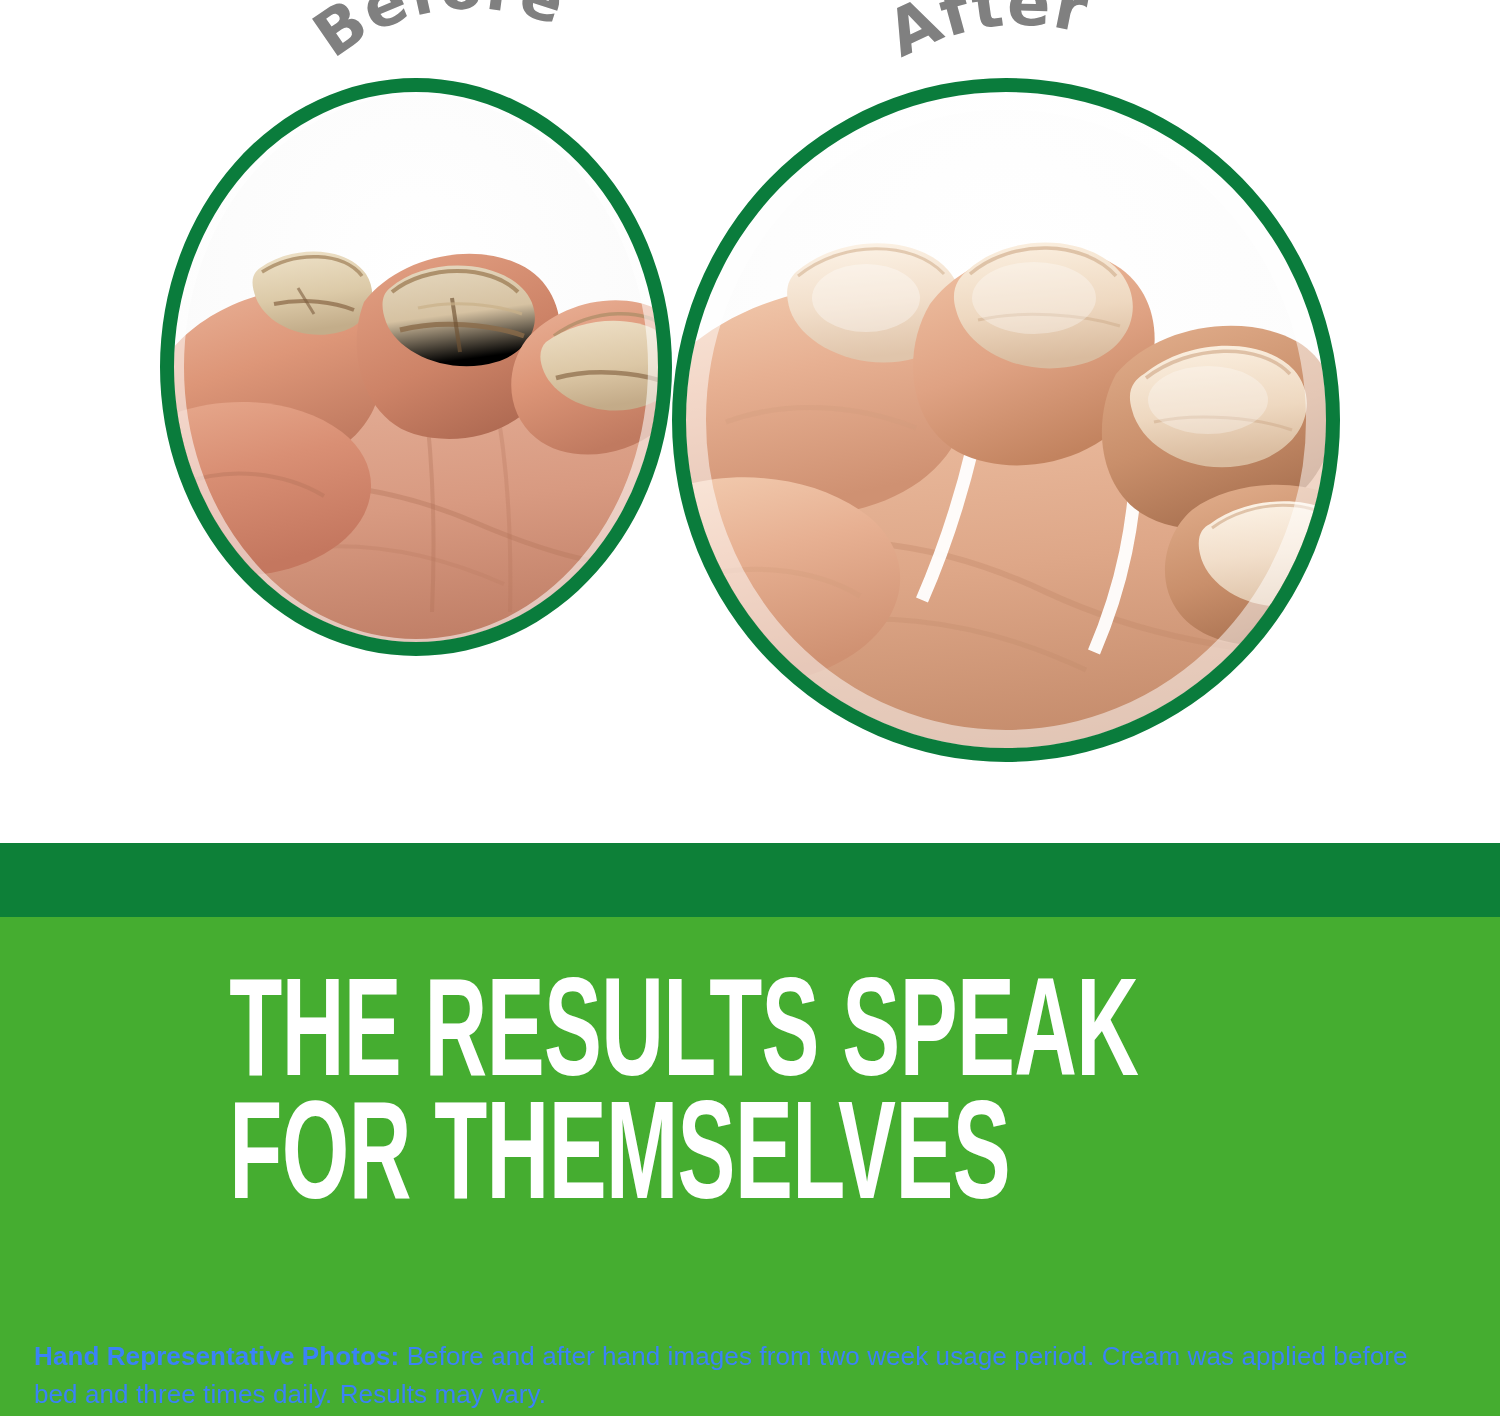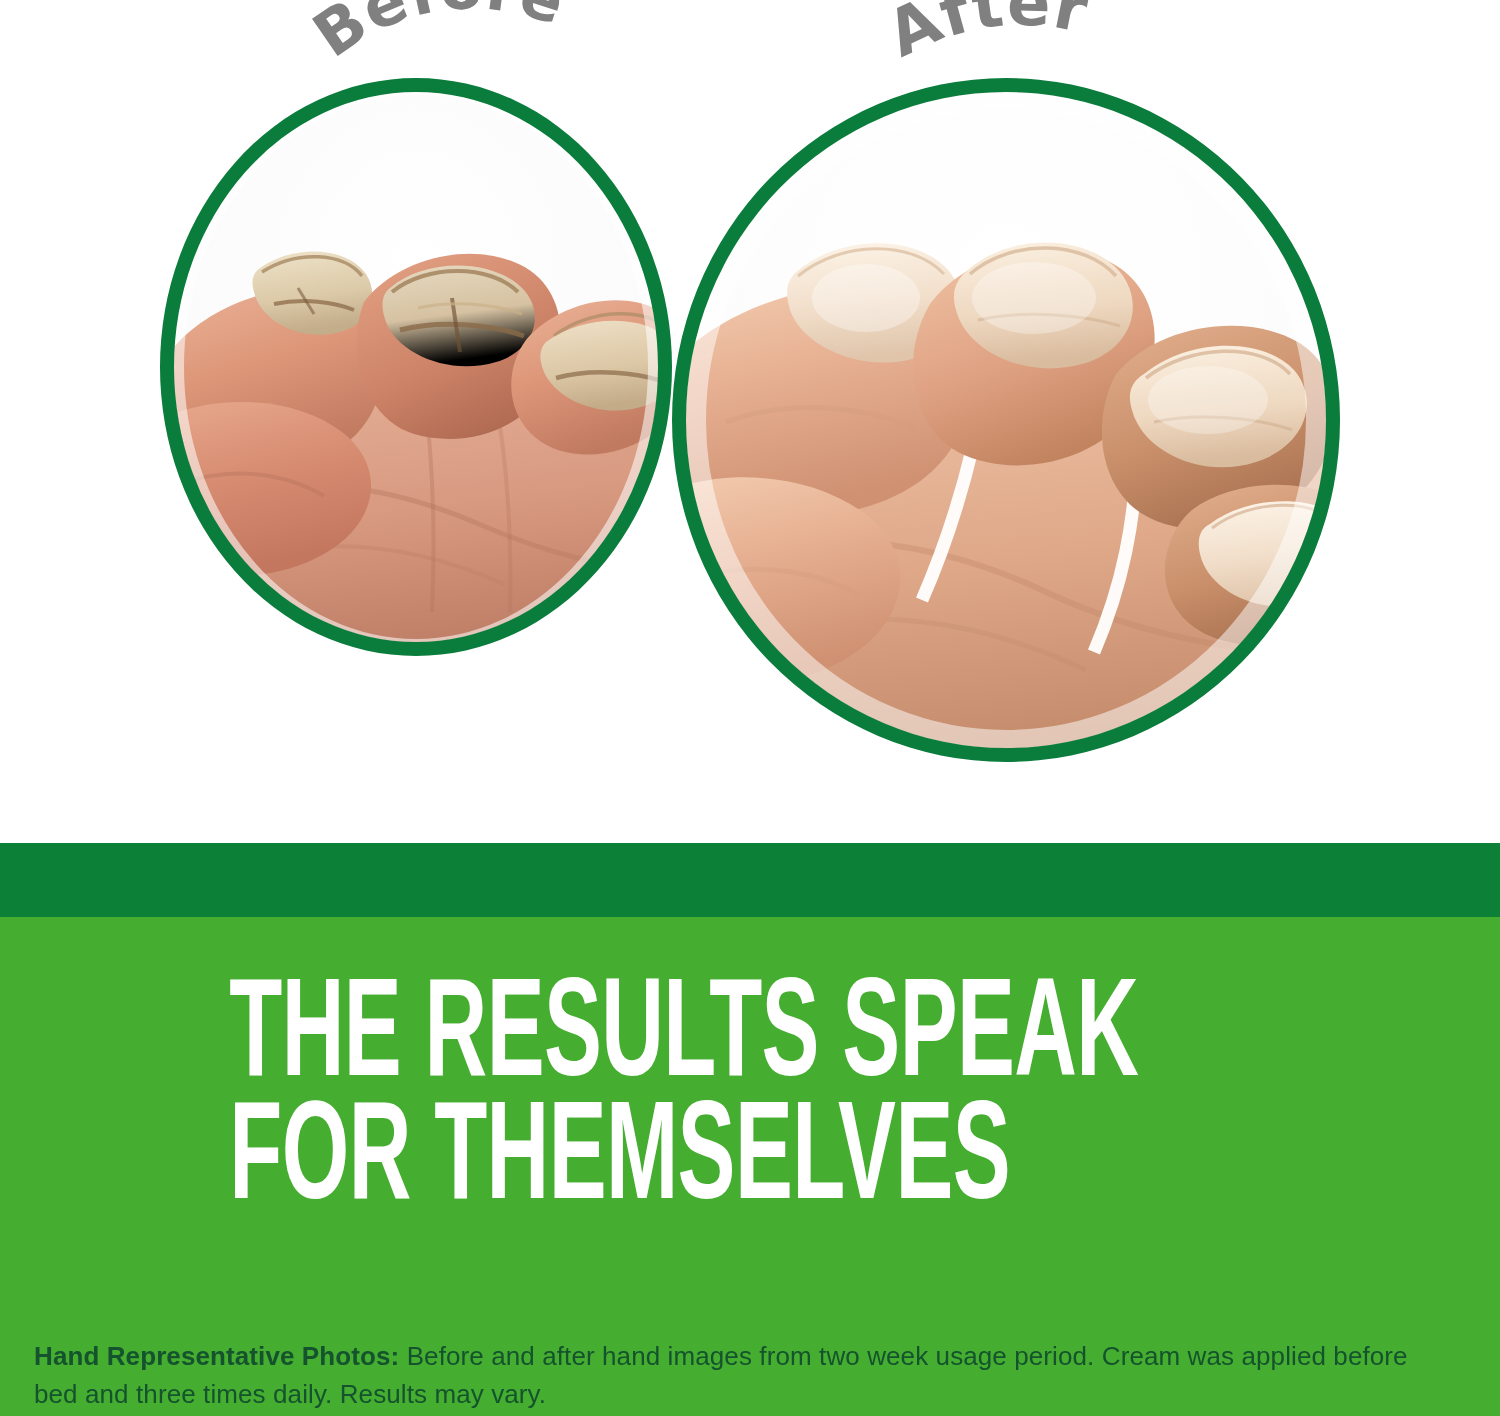--- a/index.html
+++ b/index.html
@@ -112,21 +112,21 @@
     transform: scaleX(0.62);
     transform-origin: center center;
     white-space: nowrap;
   }
 
   
   .disclaimer {
     position: absolute;
     left: 34px; top: 1312px;
     width: 1400px;
-    color: #14532d;
+    color: #3b82f6;
     font-family: "Liberation Sans Narrow", "Liberation Sans", sans-serif;
     font-size: 26px;
     line-height: 1.45;
     letter-spacing: 0.1px;
     z-index: 4;
   }
   .disclaimer b { font-weight: 700; }
 </style>
 </head>
 <body>

